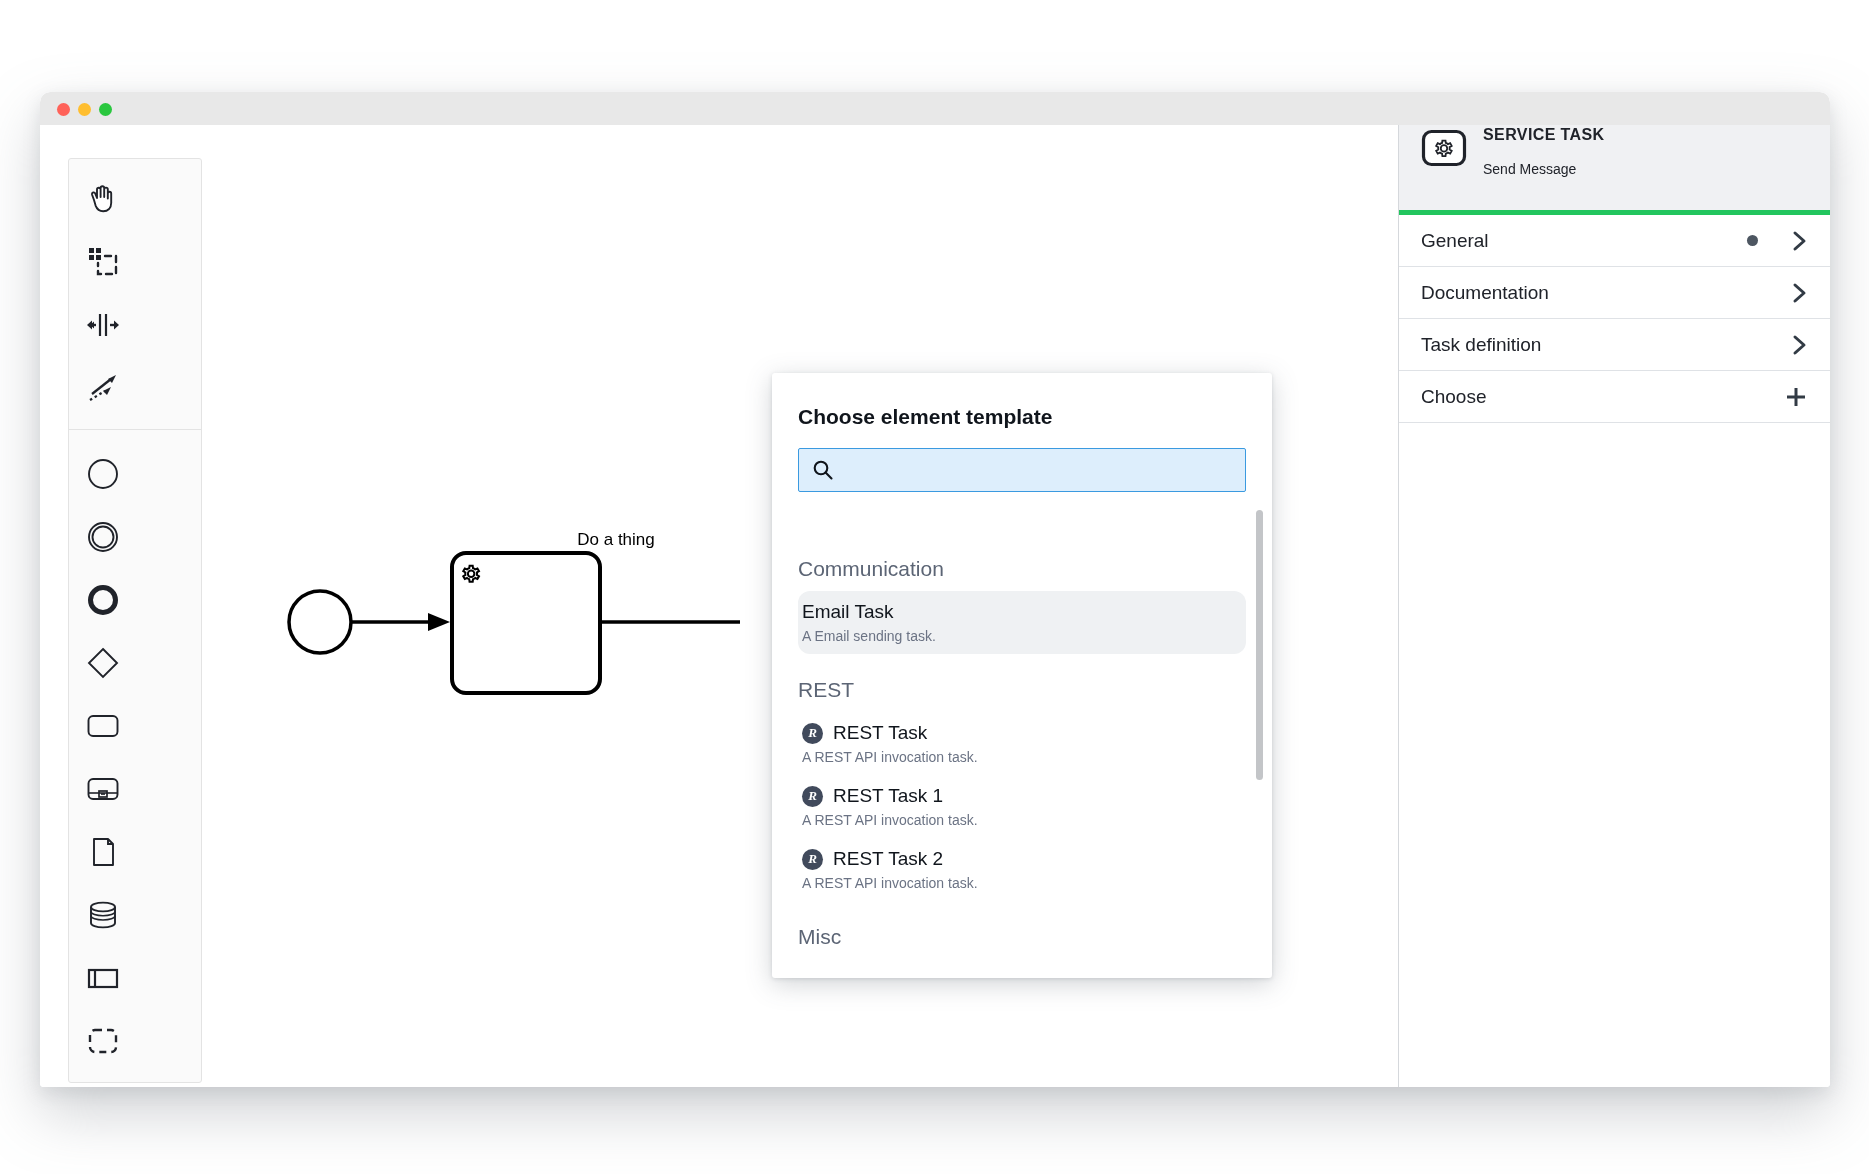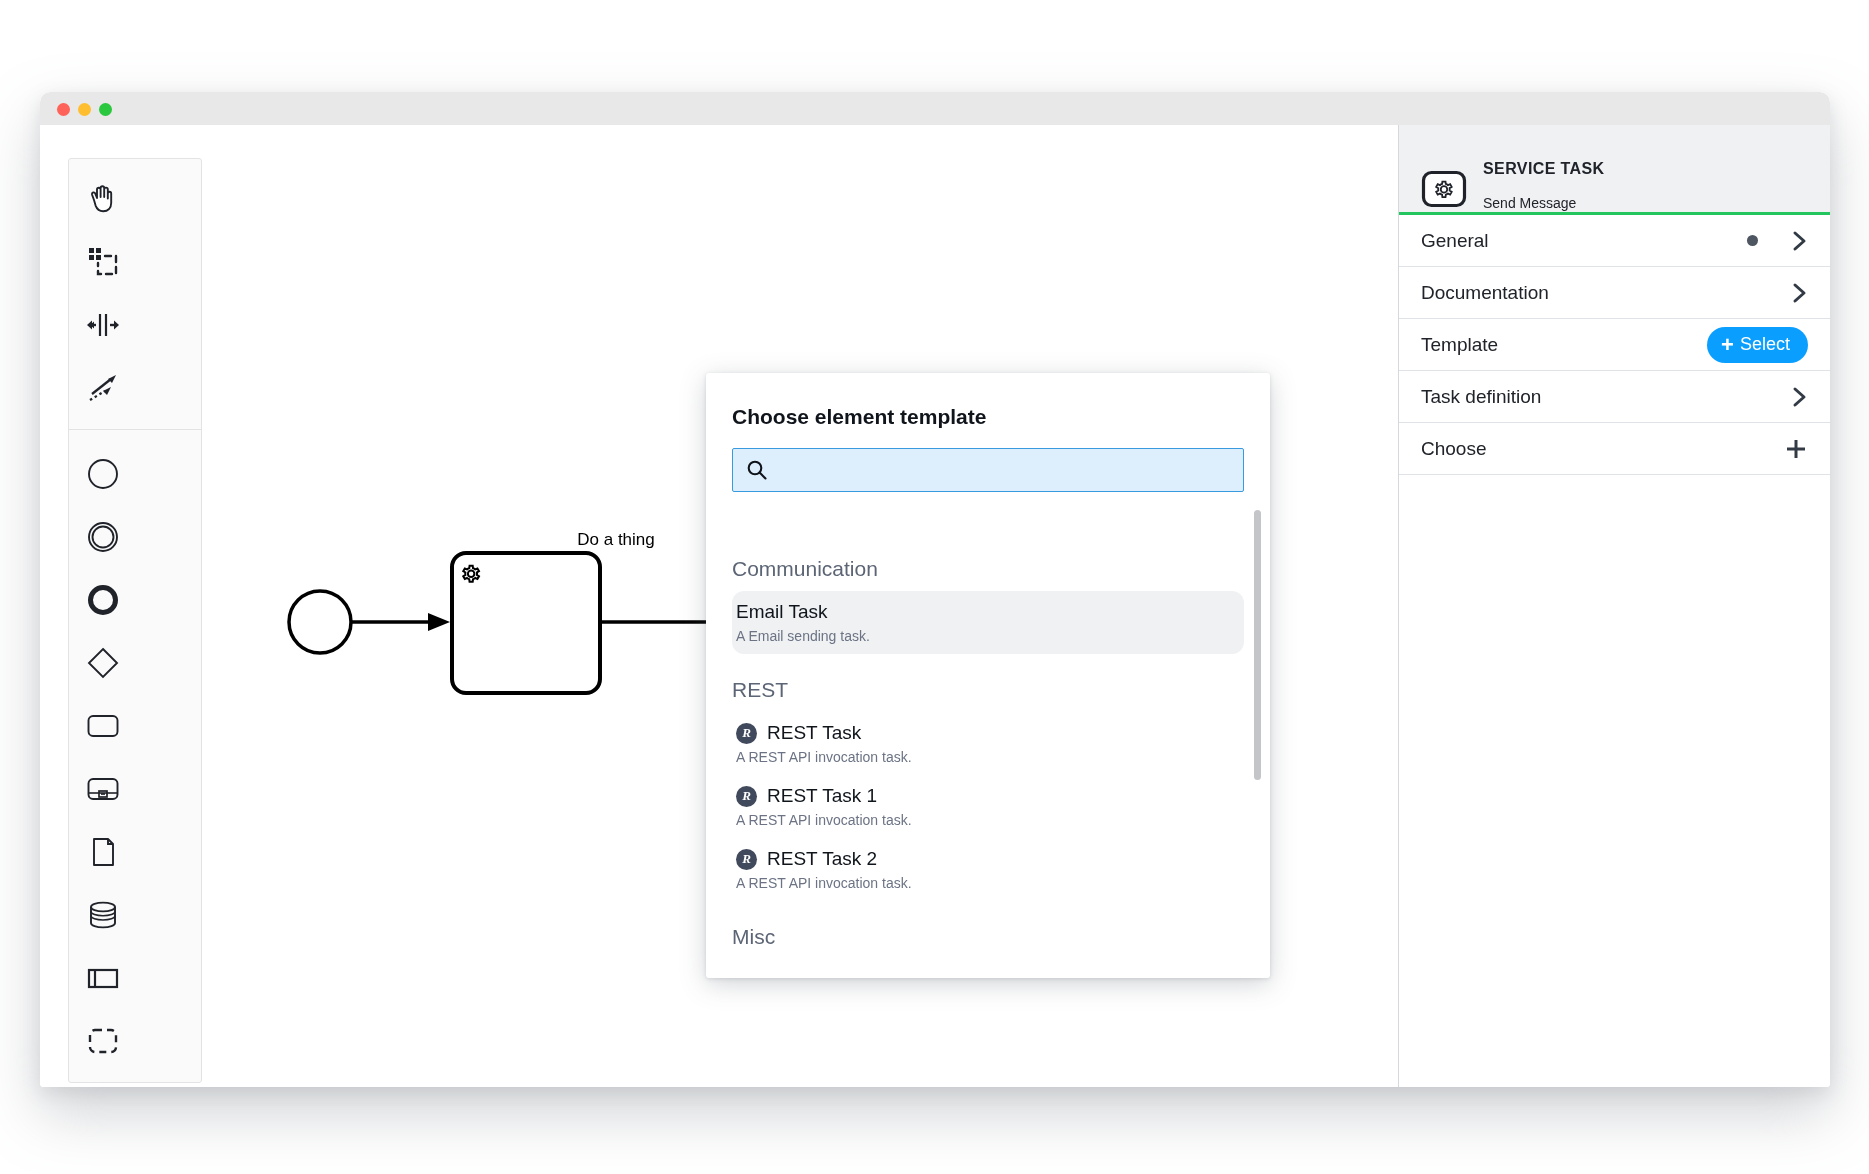--- a/index.html
+++ b/index.html
@@ -80,26 +80,26 @@
 
   
   #properties-panel {
     position: absolute;
     left: 1358px; top: 0;
     width: 432px; height: 962px;
     background: #ffffff;
     border-left: 1px solid #d5d8dc;
   }
   #pp-header {
-    display: flex; align-items: flex-end;
+    display: flex; align-items: flex-start;
     gap: 16px;
     height: 90px;
     padding: 0 22px;
     background: #f0f1f3;
-    border-bottom: 3px solid #22c55e;
+    border-bottom: 5px solid #22c55e;
   }
   #pp-header-text { line-height: 1.25; }
   #pp-type {
     font-size: 16px; font-weight: bold;
     letter-spacing: 0.4px;
     color: #20232a;
     text-transform: uppercase;
   }
   #pp-name { font-size: 14px; color: #20232a; margin-top: 16px; }
 
@@ -127,22 +127,22 @@
     border-radius: 999px;
     padding: 7px 18px 7px 14px;
     cursor: pointer;
     font-family: "Liberation Sans", sans-serif;
   }
   .pp-btn .plus-glyph { font-size: 22px; font-weight: bold; line-height: 1; }
 
   
   #template-popup {
     position: absolute;
-    left: 666px; top: 248px;
-    width: 564px; height: 605px;
+    left: 732px; top: 248px;
+    width: 500px; height: 605px;
     background: #ffffff;
     border-radius: 3px;
     box-shadow: 0 6px 26px rgba(80,88,100,0.26), 0 1px 4px rgba(80,88,100,0.18);
     overflow: hidden;
   }
   #popup-title {
     font-size: 21px; font-weight: bold; color: #10151c;
     padding: 32px 26px 0 26px;
   }
   #search-wrap {
@@ -417,27 +417,20 @@
 
       <div class="pp-group">
         <span class="pp-group-label">Documentation</span>
         <span class="pp-chev">
           <svg width="16" height="22" viewBox="0 0 16 22">
               <polyline points="3,3 12,11 3,19" fill="none" stroke="#323b45" stroke-width="3" stroke-linecap="round" stroke-linejoin="round"></polyline>
             </svg>
         </span>
       </div>
 
-      <div class="pp-group">
-        <span class="pp-group-label">Template</span>
-        <button class="pp-btn">
-          <span class="plus-glyph">+</span>
-          <span>Select</span>
-        </button>
-      </div>
 
       <div class="pp-group">
         <span class="pp-group-label">Task definition</span>
         <span class="pp-chev">
           <svg width="16" height="22" viewBox="0 0 16 22">
               <polyline points="3,3 12,11 3,19" fill="none" stroke="#323b45" stroke-width="3" stroke-linecap="round" stroke-linejoin="round"></polyline>
             </svg>
         </span>
       </div>
 

